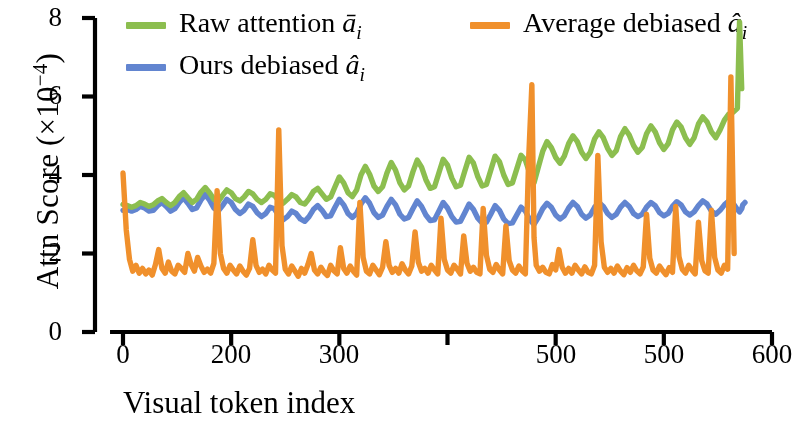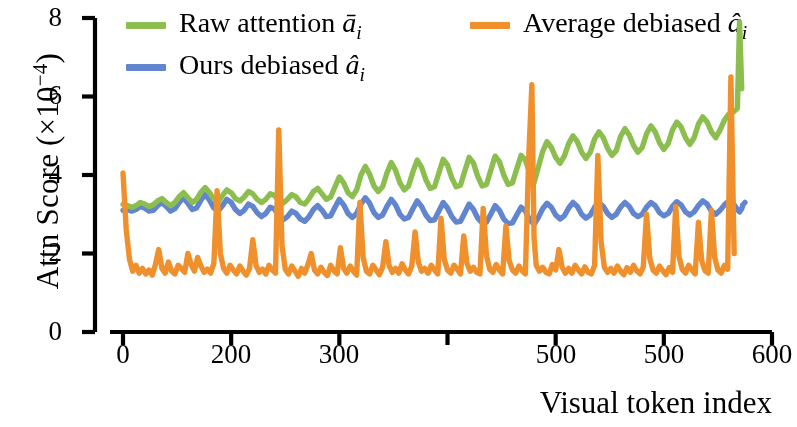--- a/index.html
+++ b/index.html
@@ -8,21 +8,21 @@
   #fig{position:relative;width:797px;height:427px;}
 
   
   .ylabel{
     position:absolute;left:-118px;top:152px;width:330px;
     transform:rotate(-90deg);transform-origin:center center;
     text-align:center;font-size:31px;letter-spacing:.2px;white-space:nowrap;
   }
   .xlabel{
     position:absolute;left:123px;width:649px;top:385px;
-    text-align:right;font-size:31px;white-space:nowrap;
+    text-align:left;font-size:31px;white-space:nowrap;
   }
   .sup{font-size:.68em;vertical-align:super;}
 
   
   .ytick{position:absolute;right:0;width:44px;text-align:right;
          font-size:27px;line-height:1;}
   .ytickwrap{position:absolute;left:0px;width:62px;top:0;height:360px;}
   .xtick{position:absolute;top:341px;width:70px;margin-left:-35px;
          text-align:center;font-size:27px;line-height:1;}
 

